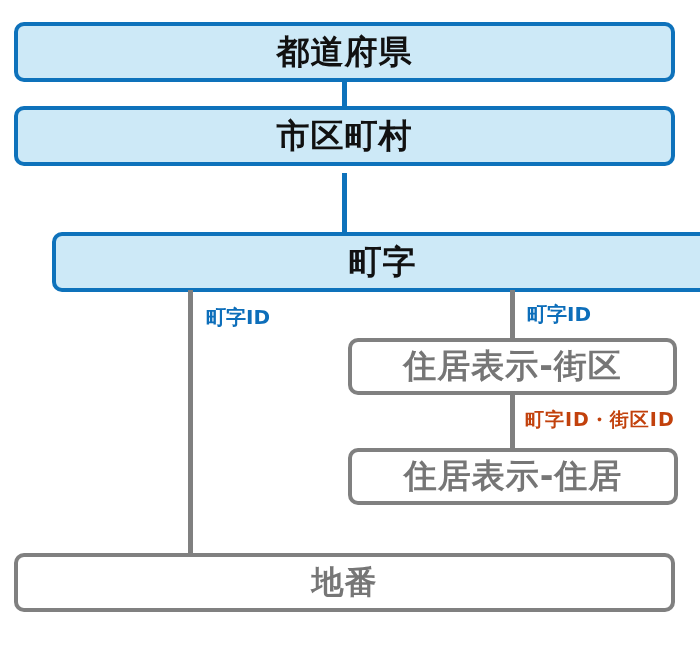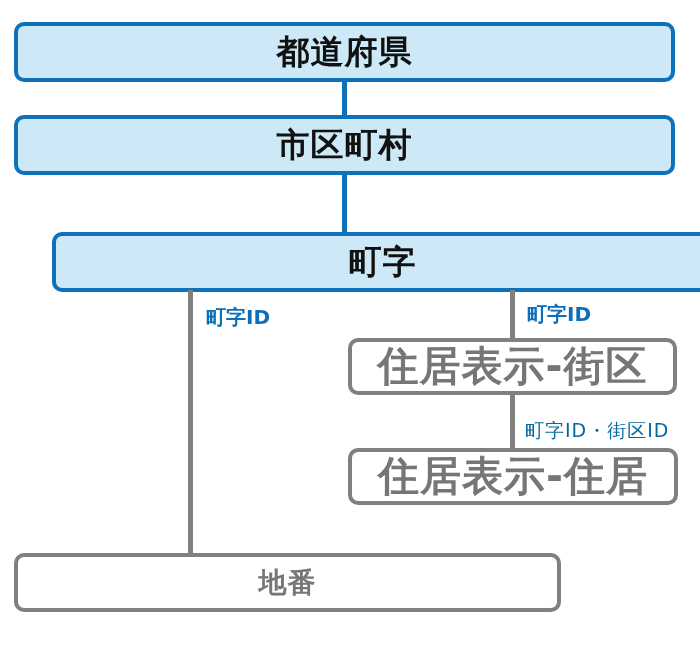--- a/index.html
+++ b/index.html
@@ -33,29 +33,29 @@
     color: #111111;
     font-weight: bold;
     font-size: 33px;
     letter-spacing: 1px;
   }
   .node-gray {
     background: #ffffff;
     border: 4px solid #808080;
     color: #767676;
     font-weight: 600;
-    font-size: 41px;
+    font-size: 33px;
     letter-spacing: 1px;
   }
   #node-block    { left: 348px; top: 338px; width: 329px; height: 57px; }
   #node-residence{ left: 348px; top: 448px; width: 330px; height: 57px; }
-  #node-parcel   { left: 14px;  top: 553px; width: 547px; height: 59px; font-size: 28px; }
+  #node-parcel   { left: 14px;  top: 553px; width: 661px; height: 59px; font-size: 32px; }
 
   #node-prefecture   { top: 22px; }
-  #node-municipality { top: 115px; }
+  #node-municipality { top: 106px; }
   #node-town         { top: 232px; margin-left: 38px; }
 
   .conn {
     position: absolute;
     width: 5px;
   }
   .conn-blue { background: #0e72bb; }
   .conn-gray { background: #808080; }
 
   #conn-pref-muni  { left: 342px; top: 80px;  height: 37px; }
@@ -66,23 +66,22 @@
 
   .edge-label {
     position: absolute;
     white-space: nowrap;
   }
   .edge-label-blue {
     color: #0d6eba;
     font-weight: bold;
   }
   .edge-label-gray {
-    color: #0369a1;
-    font-weight: normal;
-    margin-top: 11px;
+    color: #c2410c;
+    font-weight: bold;
   }
   #label-lgcode     { left: 375px; top: 188px; font-size: 21px; letter-spacing: 1px; }
   #label-townid-l   { left: 206px; top: 304px; font-size: 20px; }
   #label-townid-r   { left: 527px; top: 301px; font-size: 20px; }
   #label-townblockid{ left: 525px; top: 407px; font-size: 19px; letter-spacing: 1px; }
 </style>
 </head>
 <body>
 
 <div class="canvas">

